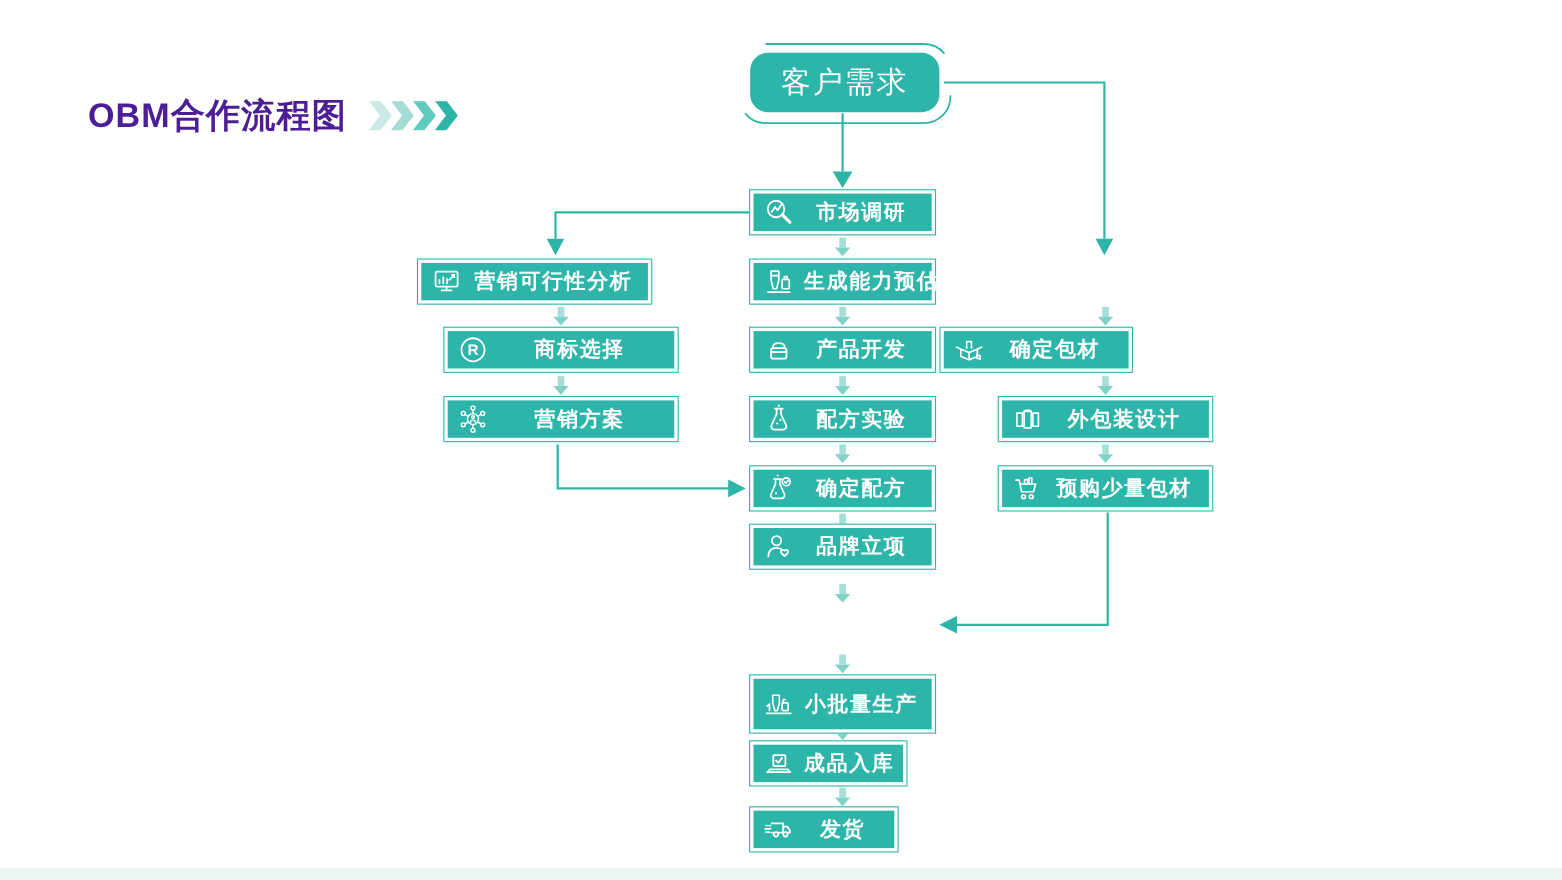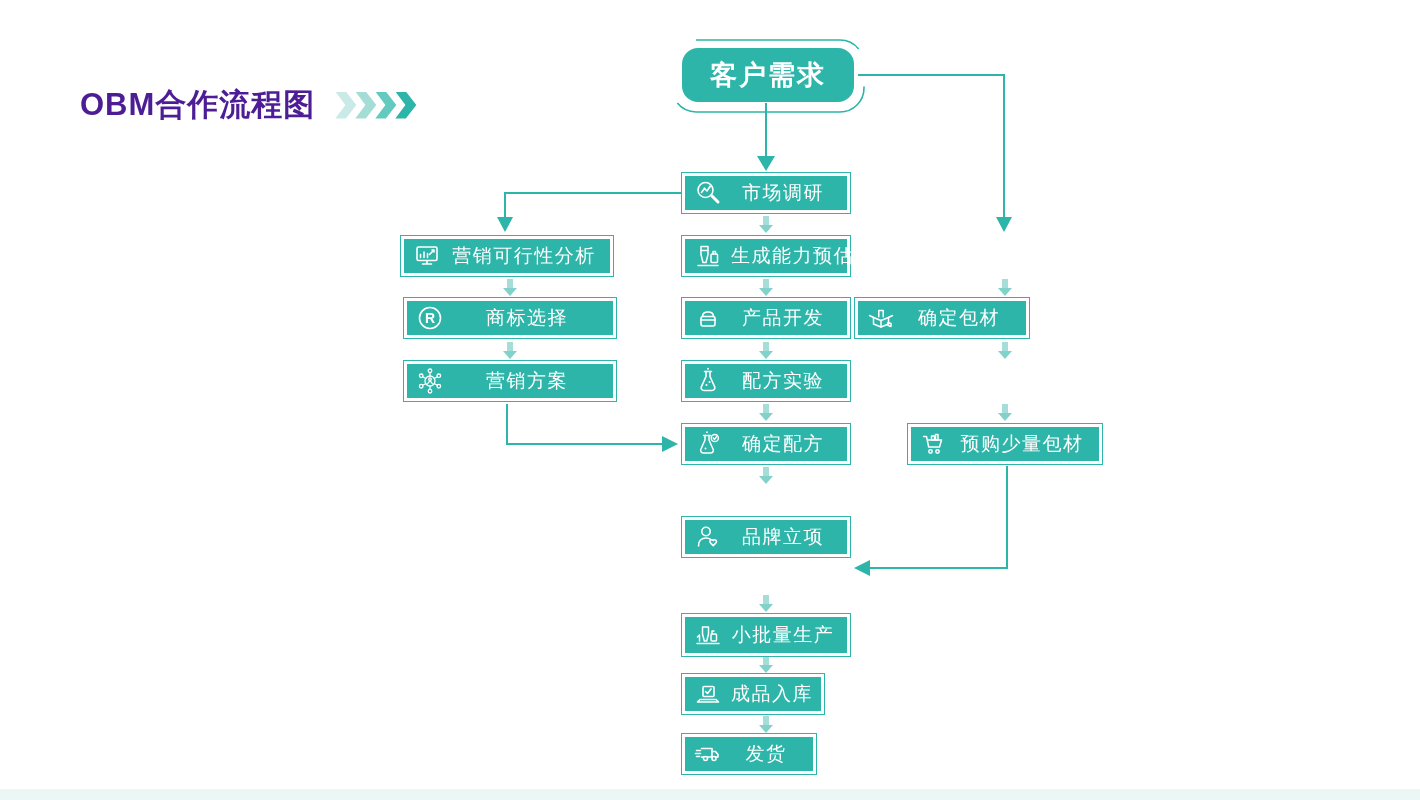--- a/index.html
+++ b/index.html
@@ -10,35 +10,35 @@
   
   .title-wrap{position:absolute;left:80px;top:86px;display:flex;align-items:center;}
   .title-text{color:#4c1d95;font-size:31px;font-weight:bold;letter-spacing:1px;line-height:38px;}
   .chevrons{display:flex;align-items:center;margin-left:20px;}
   .chev{display:inline-block;width:21px;height:27px;margin-right:-1px;
         clip-path:polygon(0 0,50% 0,100% 50%,50% 100%,0 100%,48% 50%);}
   
   .start-node{
     position:absolute;left:682px;top:48px;width:172px;height:54px;background:#2cb5a8;
     border-radius:16px;display:flex;align-items:center;justify-content:center;
-    color:#fff;font-size:27px;font-weight:bold;letter-spacing:2px;z-index:3;
+    color:#fff;font-size:27px;font-weight:normal;letter-spacing:2px;z-index:3;
   }
   .start-deco{position:absolute;left:668px;top:36px;z-index:2;}
   
   .node{
     position:absolute;background:#ffffff;border:1.5px solid #2cb5a8;padding:3px;
     box-sizing:border-box;z-index:3;
   }
   .node-inner{
     width:100%;height:100%;background:#2cb5a8;display:flex;align-items:center;box-sizing:border-box;
   }
   .node .icon{flex:0 0 46px;display:flex;align-items:center;justify-content:center;}
   .node .icon svg{display:block;}
   .node .label{
-    flex:1;text-align:center;color:#ffffff;font-weight:normal;font-size:19px;
+    flex:1;text-align:center;color:#ffffff;font-weight:bold;font-size:19px;
     letter-spacing:1.5px;padding-right:12px;white-space:nowrap;
   }
   
   .overlay{position:absolute;left:0;top:0;z-index:1;}
   
   .footer-strip{position:absolute;left:0;bottom:0;width:1420px;height:11px;background:#ebf7f5;}
 </style>
 </head>
 <body>
 
@@ -169,35 +169,35 @@
           <circle cx="12.5" cy="19.5" r="1" fill="#fff" stroke="none"></circle>
           <circle cx="14" cy="3.2" r="0.9" fill="#fff" stroke="none"></circle>
           <circle cx="21.8" cy="9" r="3.6"></circle>
           <path d="M20.2 9 l1.3 1.3 2.1 -2.6"></path>
         </svg>
       </span>
       <span class="label">确定配方</span>
     </div>
   </div>
 
-  <div class="node" style="left:681px;top:516px;width:170px;height:42px">
+  <div class="node" style="left:681px;top:476px;width:170px;height:42px">
     <div class="node-inner">
       <span class="icon">
         <svg width="30" height="30" viewBox="0 0 30 30" fill="none" stroke="#fff" stroke-width="1.6" stroke-linecap="round" stroke-linejoin="round">
           <circle cx="13" cy="9.5" r="4.2"></circle>
           <path d="M5.5 24 c0 -5.5 3.4 -8 7.5 -8 c1.8 0 3.4 0.5 4.6 1.4"></path>
           <path d="M20.2 23.6 l-2.5 -2.5 a1.8 1.8 0 1 1 2.5 -2.5 a1.8 1.8 0 1 1 2.5 2.5 z"></path>
         </svg>
       </span>
       <span class="label">品牌立项</span>
     </div>
   </div>
 
 
-  <div class="node" style="left:681px;top:613px;width:170px;height:44px">
+  <div class="node" style="left:681px;top:613px;width:170px;height:54px">
     <div class="node-inner">
       <span class="icon">
         <svg width="30" height="30" viewBox="0 0 30 30" fill="none" stroke="#fff" stroke-width="1.5" stroke-linecap="round" stroke-linejoin="round">
           <path d="M9.5 7 h6 v7 l-1.8 7 h-2.4 L9.5 14 z"></path>
           <rect x="18" y="14" width="5.5" height="7" rx="1"></rect>
           <path d="M6.5 15 v6 M6.5 15 l-2 2 M19 14 v-3 h2"></path>
           <path d="M4 23.5 h22"></path>
         </svg>
       </span>
       <span class="label">小批量生产</span>
@@ -226,21 +226,21 @@
           <path d="M8.5 18 h1.8 M14.8 18 h4.4"></path>
           <circle cx="12.5" cy="19.5" r="2"></circle>
           <circle cx="21" cy="19.5" r="2"></circle>
           <path d="M3.5 11.5 h4 M2.5 14.5 h5 M3.5 17.5 h3"></path>
         </svg>
       </span>
       <span class="label">发货</span>
     </div>
   </div>
 
-  <div class="node" style="left:400px;top:235px;width:214px;height:42px">
+  <div class="node" style="left:379px;top:235px;width:214px;height:42px">
     <div class="node-inner">
       <span class="icon">
         <svg width="30" height="30" viewBox="0 0 30 30" fill="none" stroke="#fff" stroke-width="1.6" stroke-linecap="round" stroke-linejoin="round">
           <rect x="5" y="6" width="20" height="13.5" rx="1.5"></rect>
           <path d="M15 19.5 v3 M10.5 23 h9"></path>
           <path d="M8.5 16.5 v-3 M12 16.5 v-5.5 M15.5 16.5 v-4"></path>
           <path d="M17.5 13.5 l4.5 -4.5 M22 11 v-2 h-2"></path>
         </svg>
       </span>
       <span class="label">营销可行性分析</span>
@@ -288,20 +288,33 @@
           <path d="M7.5 14.5 V21 L15 24 L22.5 21 V14.5"></path>
           <path d="M7.5 14.5 L3.5 12.5 M22.5 14.5 L26.5 12.5 M15 17.5 V24"></path>
           <path d="M12.8 13.7 V7.5 h4.4 v6.2"></path>
           <path d="M22 19.5 l3 1 v3 l-3 -1 z"></path>
         </svg>
       </span>
       <span class="label">确定包材</span>
     </div>
   </div>
 
+  <div class="node" style="left:907px;top:360px;width:196px;height:42px">
+    <div class="node-inner">
+      <span class="icon">
+        <svg width="30" height="30" viewBox="0 0 30 30" fill="none" stroke="#fff" stroke-width="1.5" stroke-linecap="round" stroke-linejoin="round">
+          <rect x="5.5" y="9.5" width="5" height="12"></rect>
+          <rect x="12" y="8" width="6.5" height="15"></rect>
+          <rect x="20" y="9.5" width="5" height="12"></rect>
+          <path d="M12 8 c1.2 -1.6 5.3 -1.6 6.5 0"></path>
+        </svg>
+      </span>
+      <span class="label">外包装设计</span>
+    </div>
+  </div>
 
   <div class="node" style="left:907px;top:423px;width:196px;height:42px">
     <div class="node-inner">
       <span class="icon">
         <svg width="30" height="30" viewBox="0 0 30 30" fill="none" stroke="#fff" stroke-width="1.5" stroke-linecap="round" stroke-linejoin="round">
           <path d="M4.5 7.5 h3 l2.2 10.5 h10.8 l2 -7 H8.8"></path>
           <circle cx="11.5" cy="22.5" r="1.7"></circle>
           <circle cx="18.5" cy="22.5" r="1.7"></circle>
           <rect x="12.5" y="7" width="3" height="4"></rect>
           <rect x="16.5" y="5.5" width="2.5" height="5.5"></rect>

